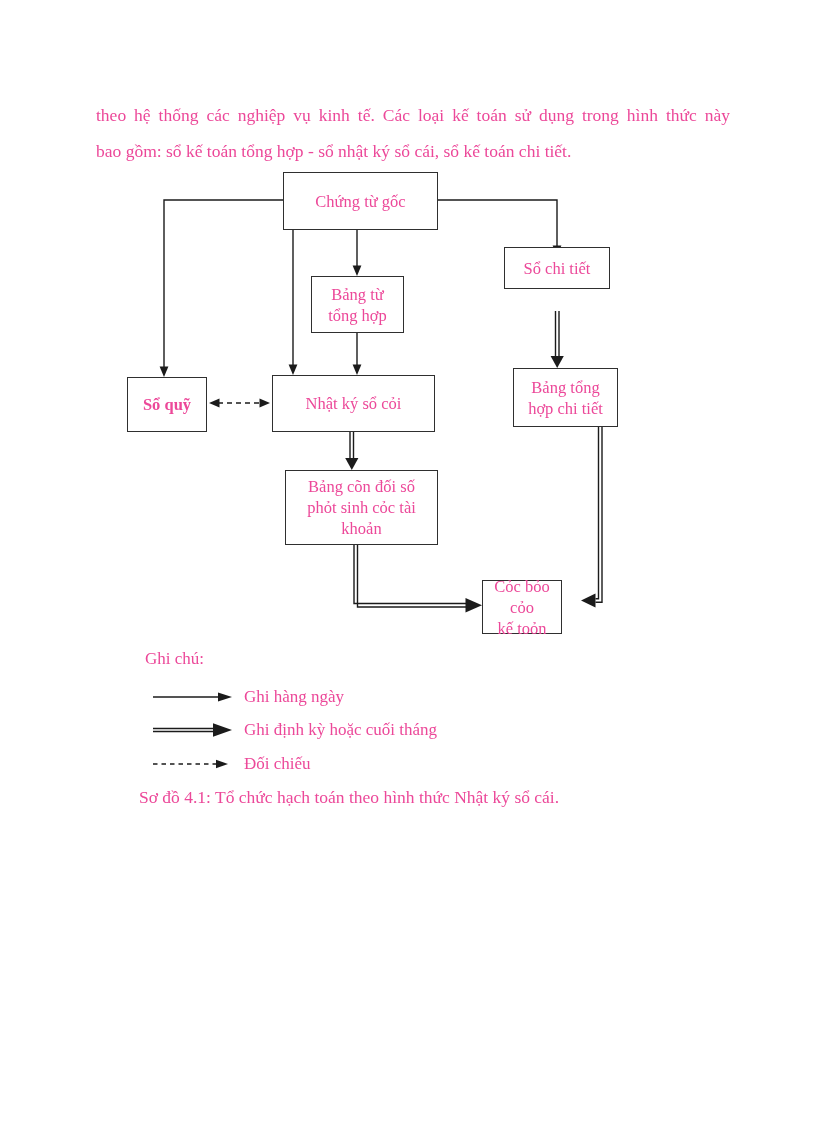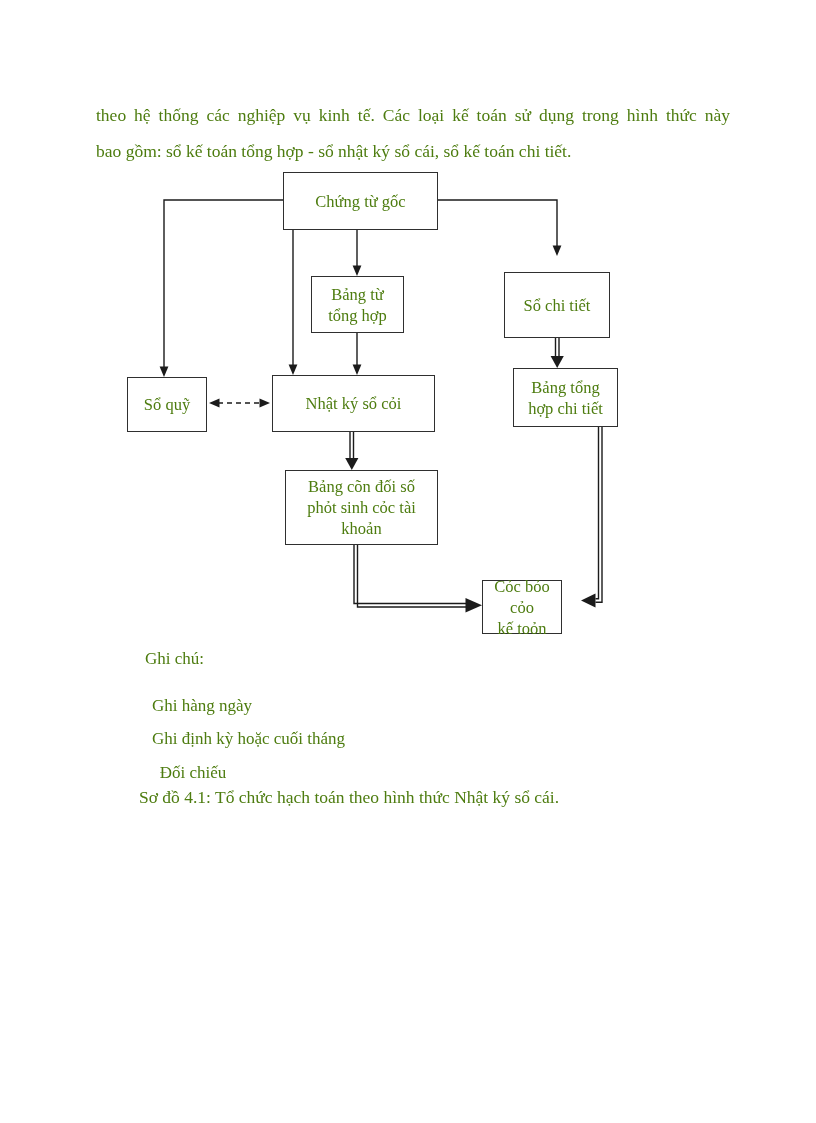--- a/index.html
+++ b/index.html
@@ -3,21 +3,21 @@
 <meta charset="utf-8">
 <style>
   * { box-sizing: border-box; }
   html, body { margin: 0; padding: 0; background: #ffffff; }
   .page {
     position: relative;
     width: 816px;
     height: 1123px;
     background: #ffffff;
     font-family: "Liberation Serif", "DejaVu Serif", serif;
-    color: #4d7c0f;
+    color: #ec4899;
     overflow: hidden;
   }
 
   
   .para {
     position: absolute;
     left: 96px;
     top: 97px;
     width: 634px;
     font-size: 17.5px;
@@ -45,43 +45,42 @@
     align-items: center;
     justify-content: center;
     text-align: center;
     font-size: 16.5px;
     line-height: 21px;
     white-space: pre-line;
     padding: 4px 2px;
   }
   .box-chung-tu-goc        { left: 283px; top: 172px; width: 155px; height: 58px; }
   .box-chung-tu-tong-hop   { left: 311px; top: 276px; width: 93px;  height: 57px; }
-  .box-so-chi-tiet         { left: 504px; top: 272px; width: 106px; height: 66px; }
-  .box-so-quy              { left: 127px; top: 377px; width: 80px;  height: 55px; }
+  .box-so-chi-tiet         { left: 504px; top: 247px; width: 106px; height: 42px; }
+  .box-so-quy              { left: 127px; top: 377px; width: 80px;  height: 55px; font-weight: bold; }
   .box-nhat-ky-so-cai      { left: 272px; top: 375px; width: 163px; height: 57px; }
   .box-bang-tong-hop       { left: 513px; top: 368px; width: 105px; height: 59px; }
   .box-bang-can-doi        { left: 285px; top: 470px; width: 153px; height: 75px; }
   .box-cac-bao-cao         { left: 482px; top: 580px; width: 80px;  height: 54px; }
 
   
   .legend-title {
     position: absolute;
     left: 145px; top: 649px;
     font-size: 17px;
     z-index: 2;
   }
   .legend-row {
     position: absolute;
     left: 152px;
     display: flex;
     align-items: center;
     gap: 10px;
     height: 22px;
     z-index: 2;
-    flex-direction: column;
   }
   .legend-row-1 { top: 686px; }
   .legend-row-2 { top: 719px; }
   .legend-row-3 { top: 753px; }
   .legend-row svg { display: block; }
   .legend-row svg line { stroke: #1b1b1b; stroke-width: 1.5; }
   .legend-row svg polygon { fill: #1b1b1b; }
   .legend-label { font-size: 17px; white-space: nowrap; }
 
   

